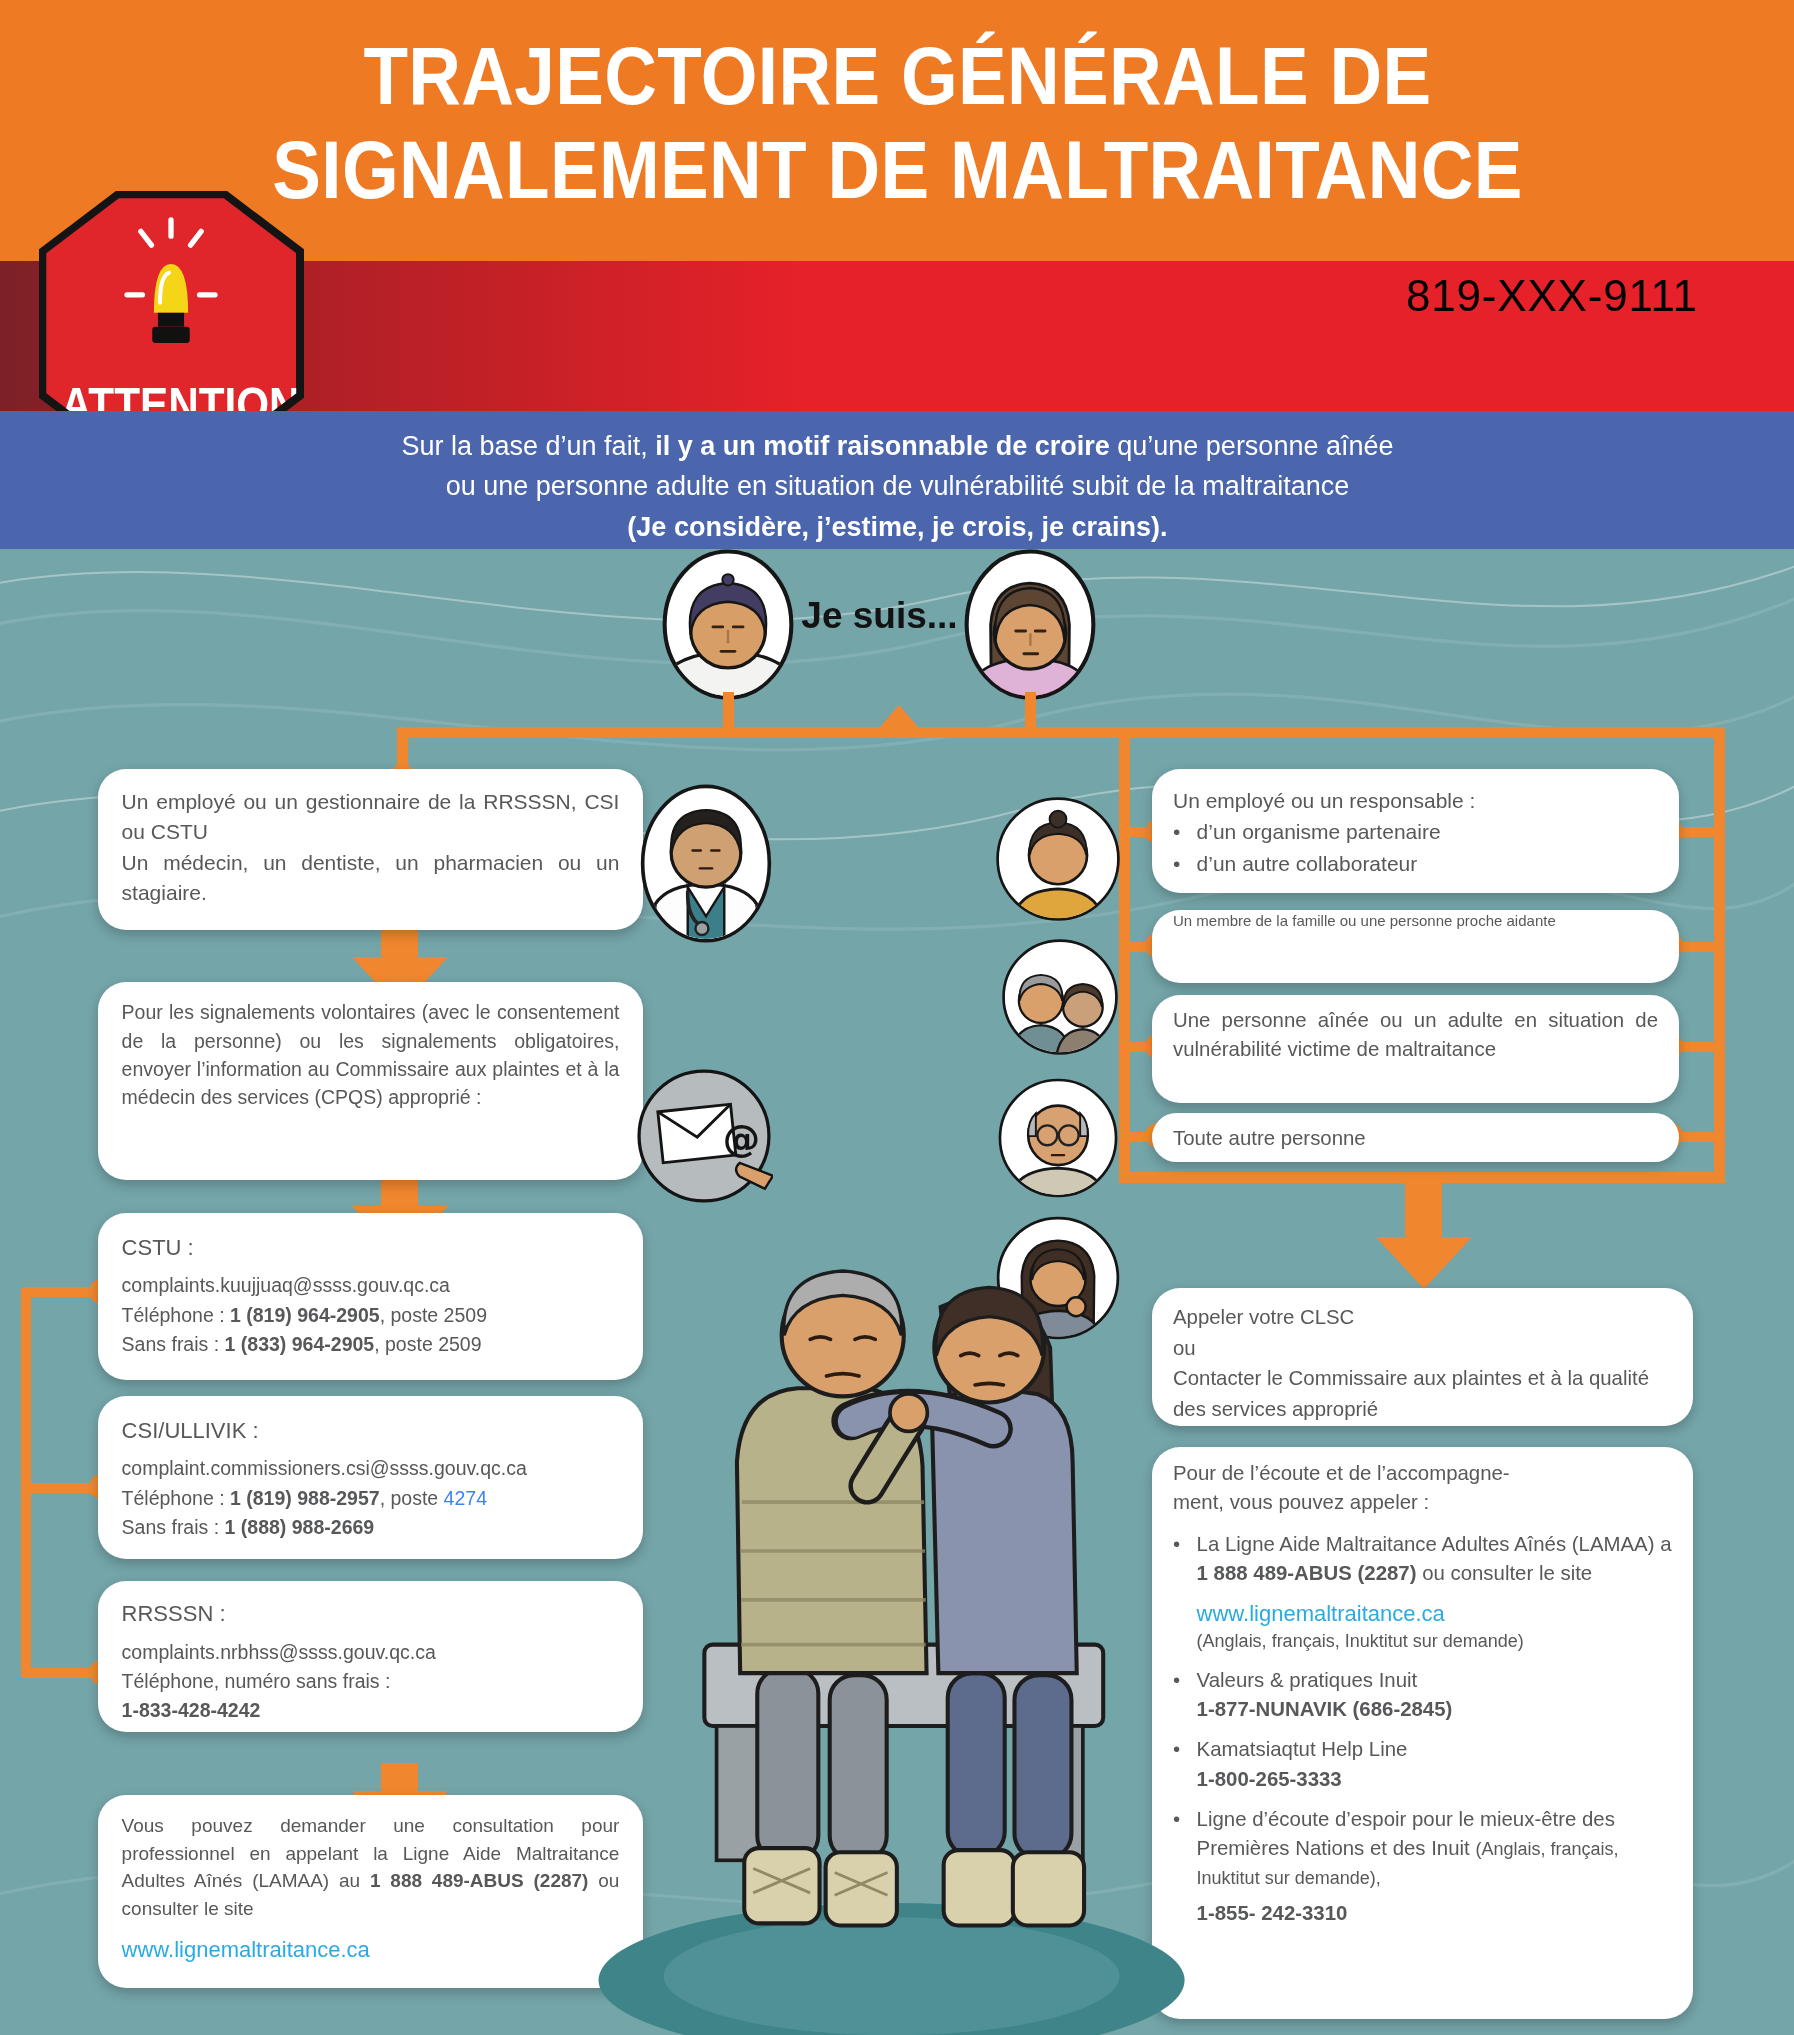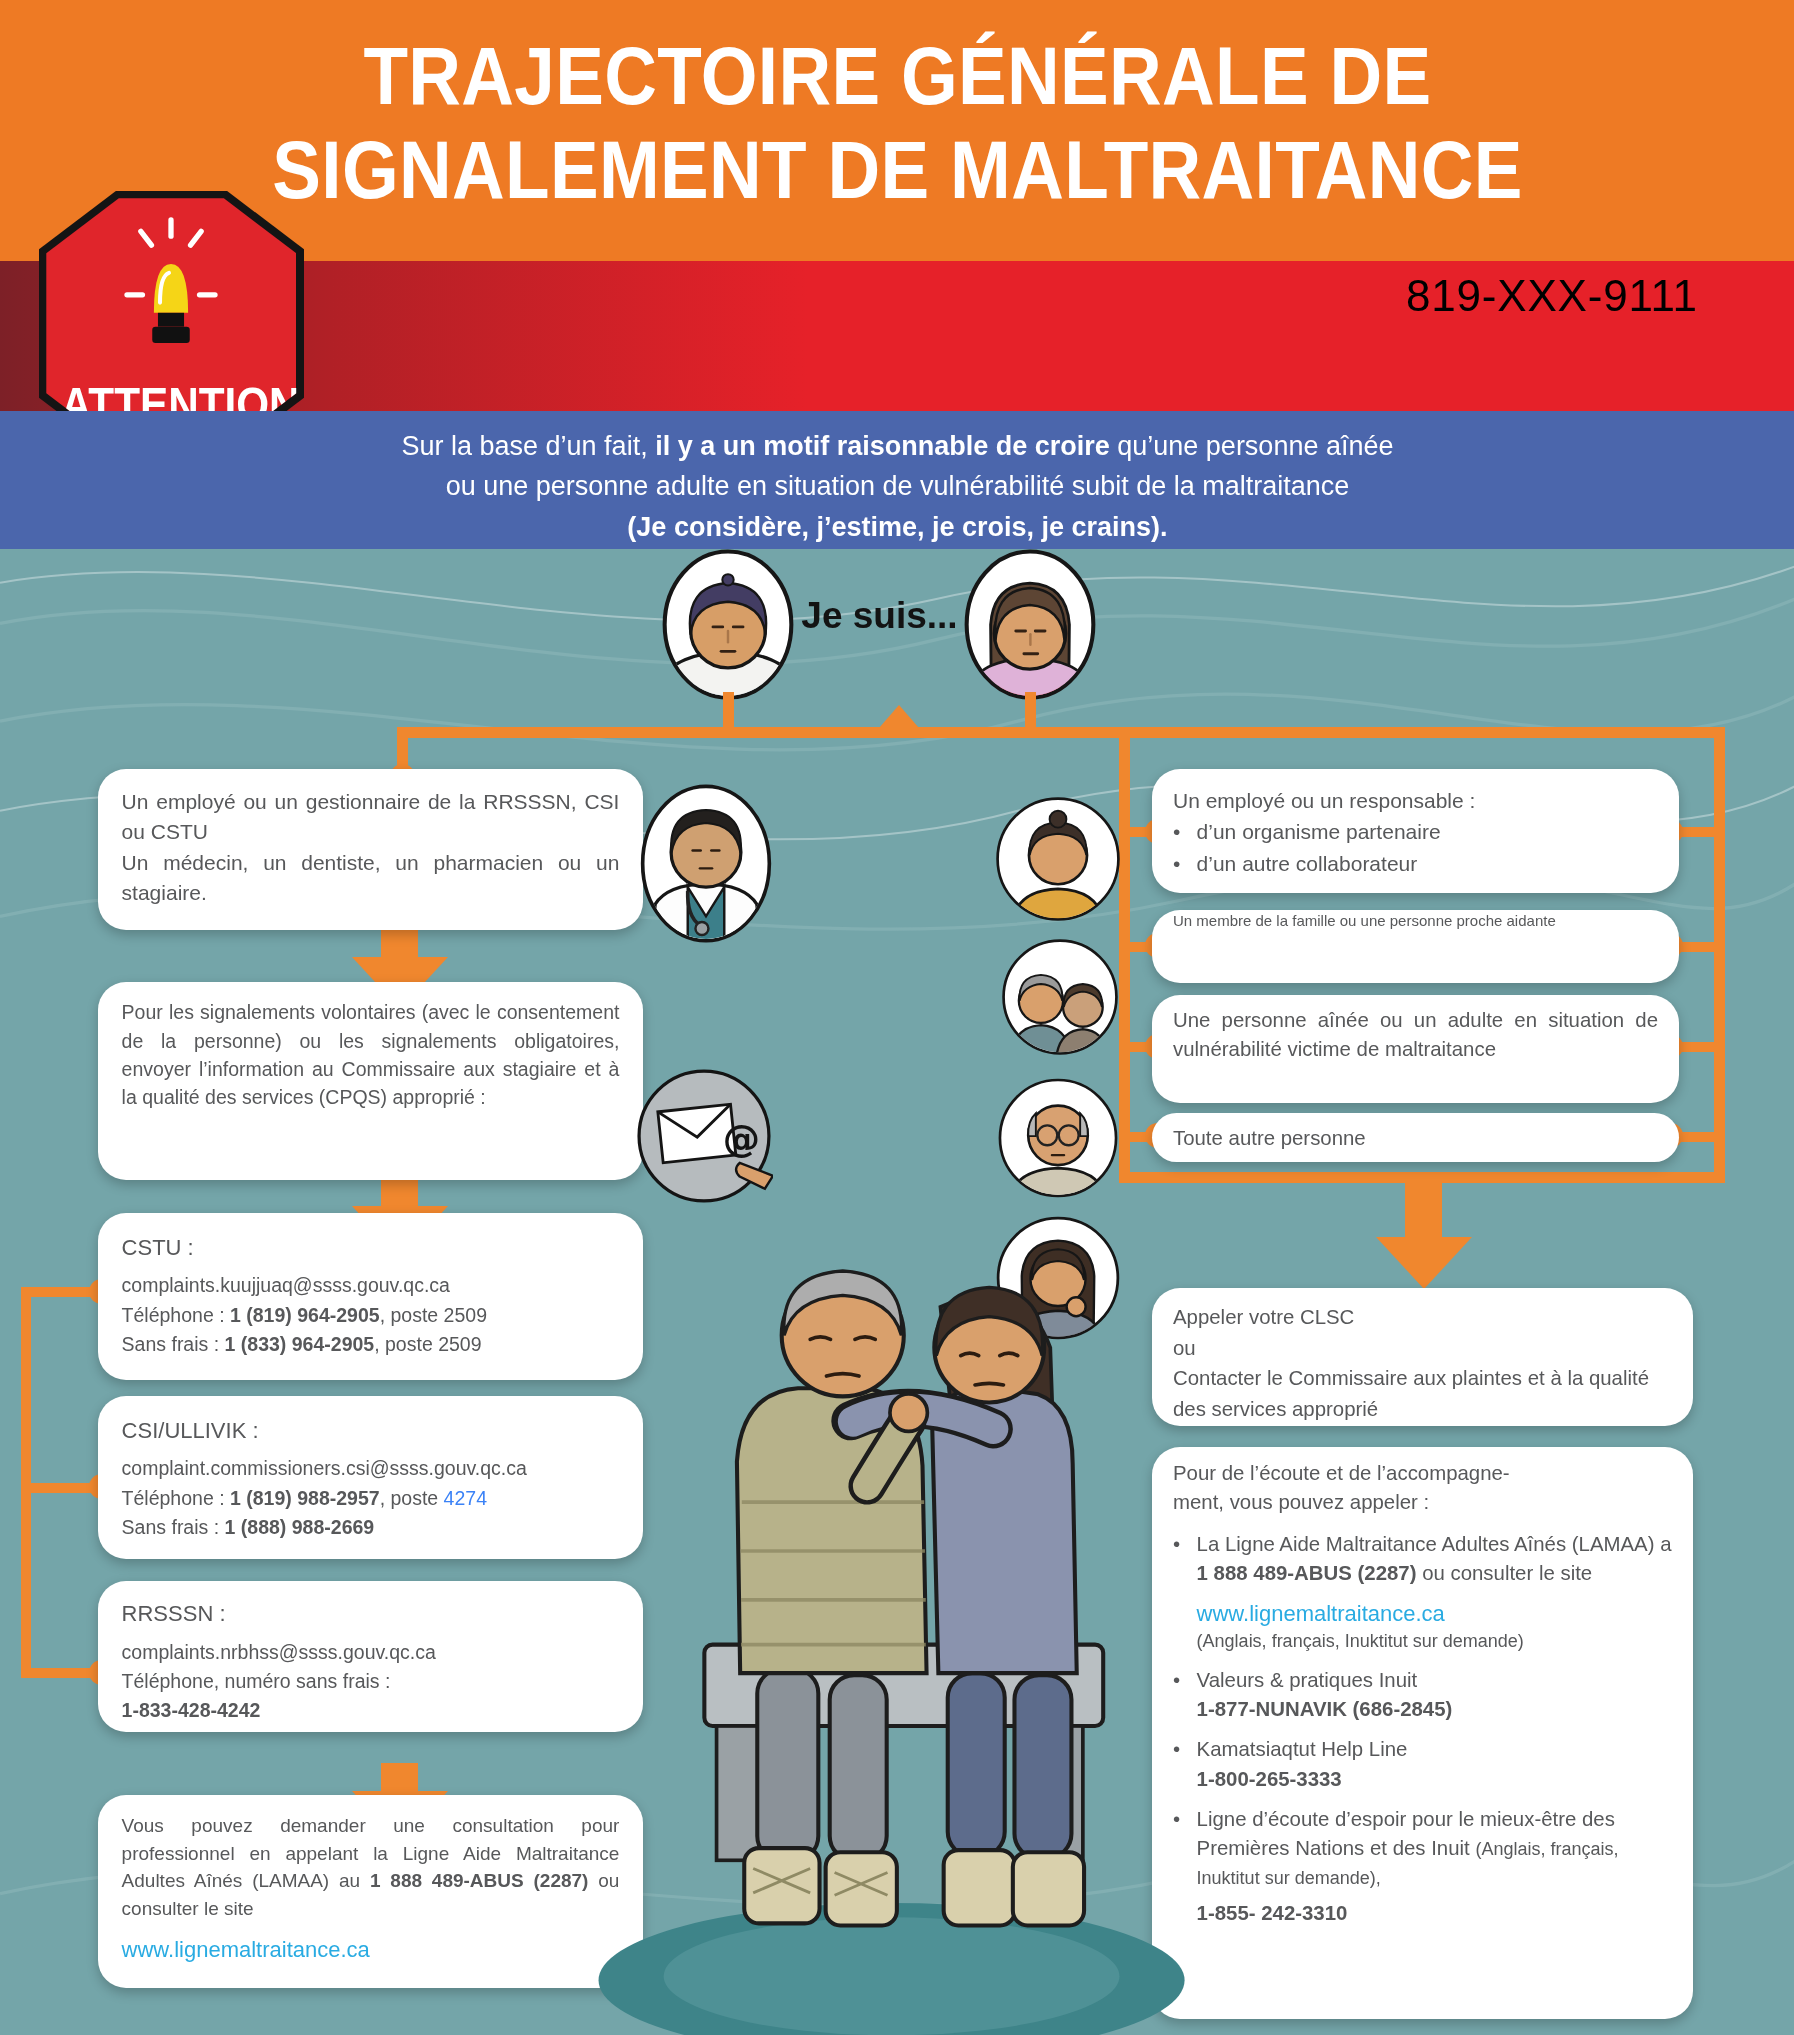--- a/index.html
+++ b/index.html
@@ -188,21 +188,21 @@
   <div class="odot" style="left:89px;top:1474px"></div>
   <div class="oline" style="left:21px;top:1668px;width:81px;height:9.8px"></div>
   <div class="odot" style="left:89px;top:1660px"></div>
 
   <div class="box jtext" style="left:98px;top:769px;width:545px;height:161px;padding:18px 23.6px;font-size:21px">
     <p>Un employé ou un gestionnaire de la RRSSSN, CSI ou CSTU</p>
     <p>Un médecin, un dentiste, un pharmacien ou un stagiaire.</p>
   </div>
 
   <div class="box jtext" style="left:98px;top:982px;width:545px;height:198px;padding:16.3px 23.6px;font-size:19.5px;line-height:1.45">
-    <span>Pour les signalements volontaires (avec le consentement de la personne) ou les signalements obligatoires, envoyer l’information au Commissaire aux stagiaire et à la qualité des services (CPQS) approprié :</span>
+    <span>Pour les signalements volontaires (avec le consentement de la personne) ou les signalements obligatoires, envoyer l’information au Commissaire aux plaintes et à la médecin des services (CPQS) approprié :</span>
   </div>
 
   <div class="box" style="left:98px;top:1213px;width:545px;height:167px;padding:18px 23.6px;font-size:19.5px;line-height:1.5">
     <div class="box-title">CSTU :</div>
     <div>complaints.kuujjuaq@ssss.gouv.qc.ca</div>
     <div><span>Téléphone :  </span><b>1 (819) 964-2905</b><span>, poste 2509</span></div>
     <div><span>Sans frais : </span><b>1 (833) 964-2905</b><span>, poste 2509</span></div>
   </div>
 
   <div class="box" style="left:98px;top:1396px;width:545px;height:163px;padding:18px 23.6px;font-size:19.5px;line-height:1.5">

